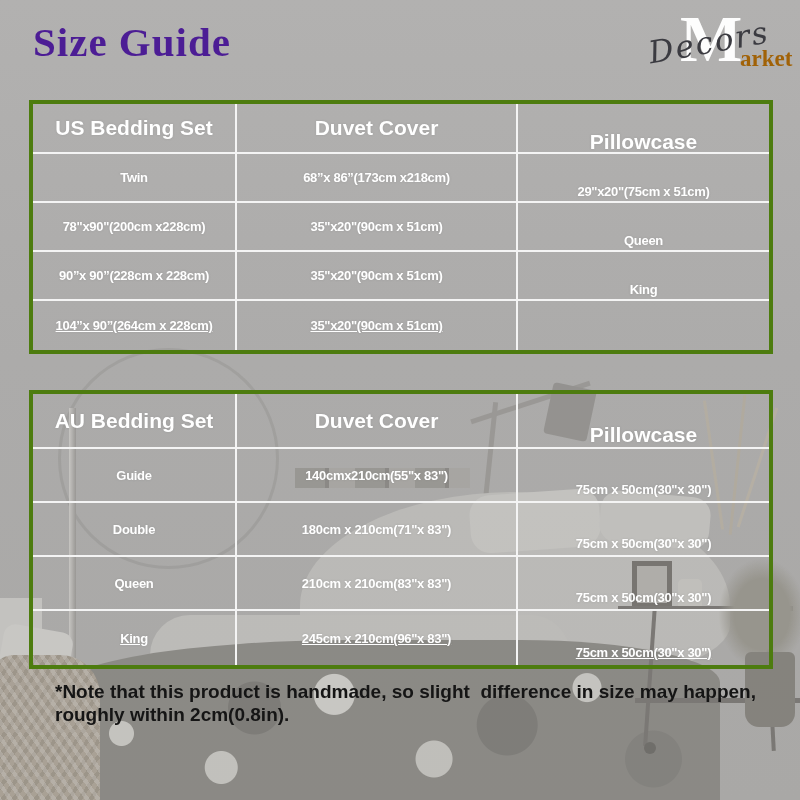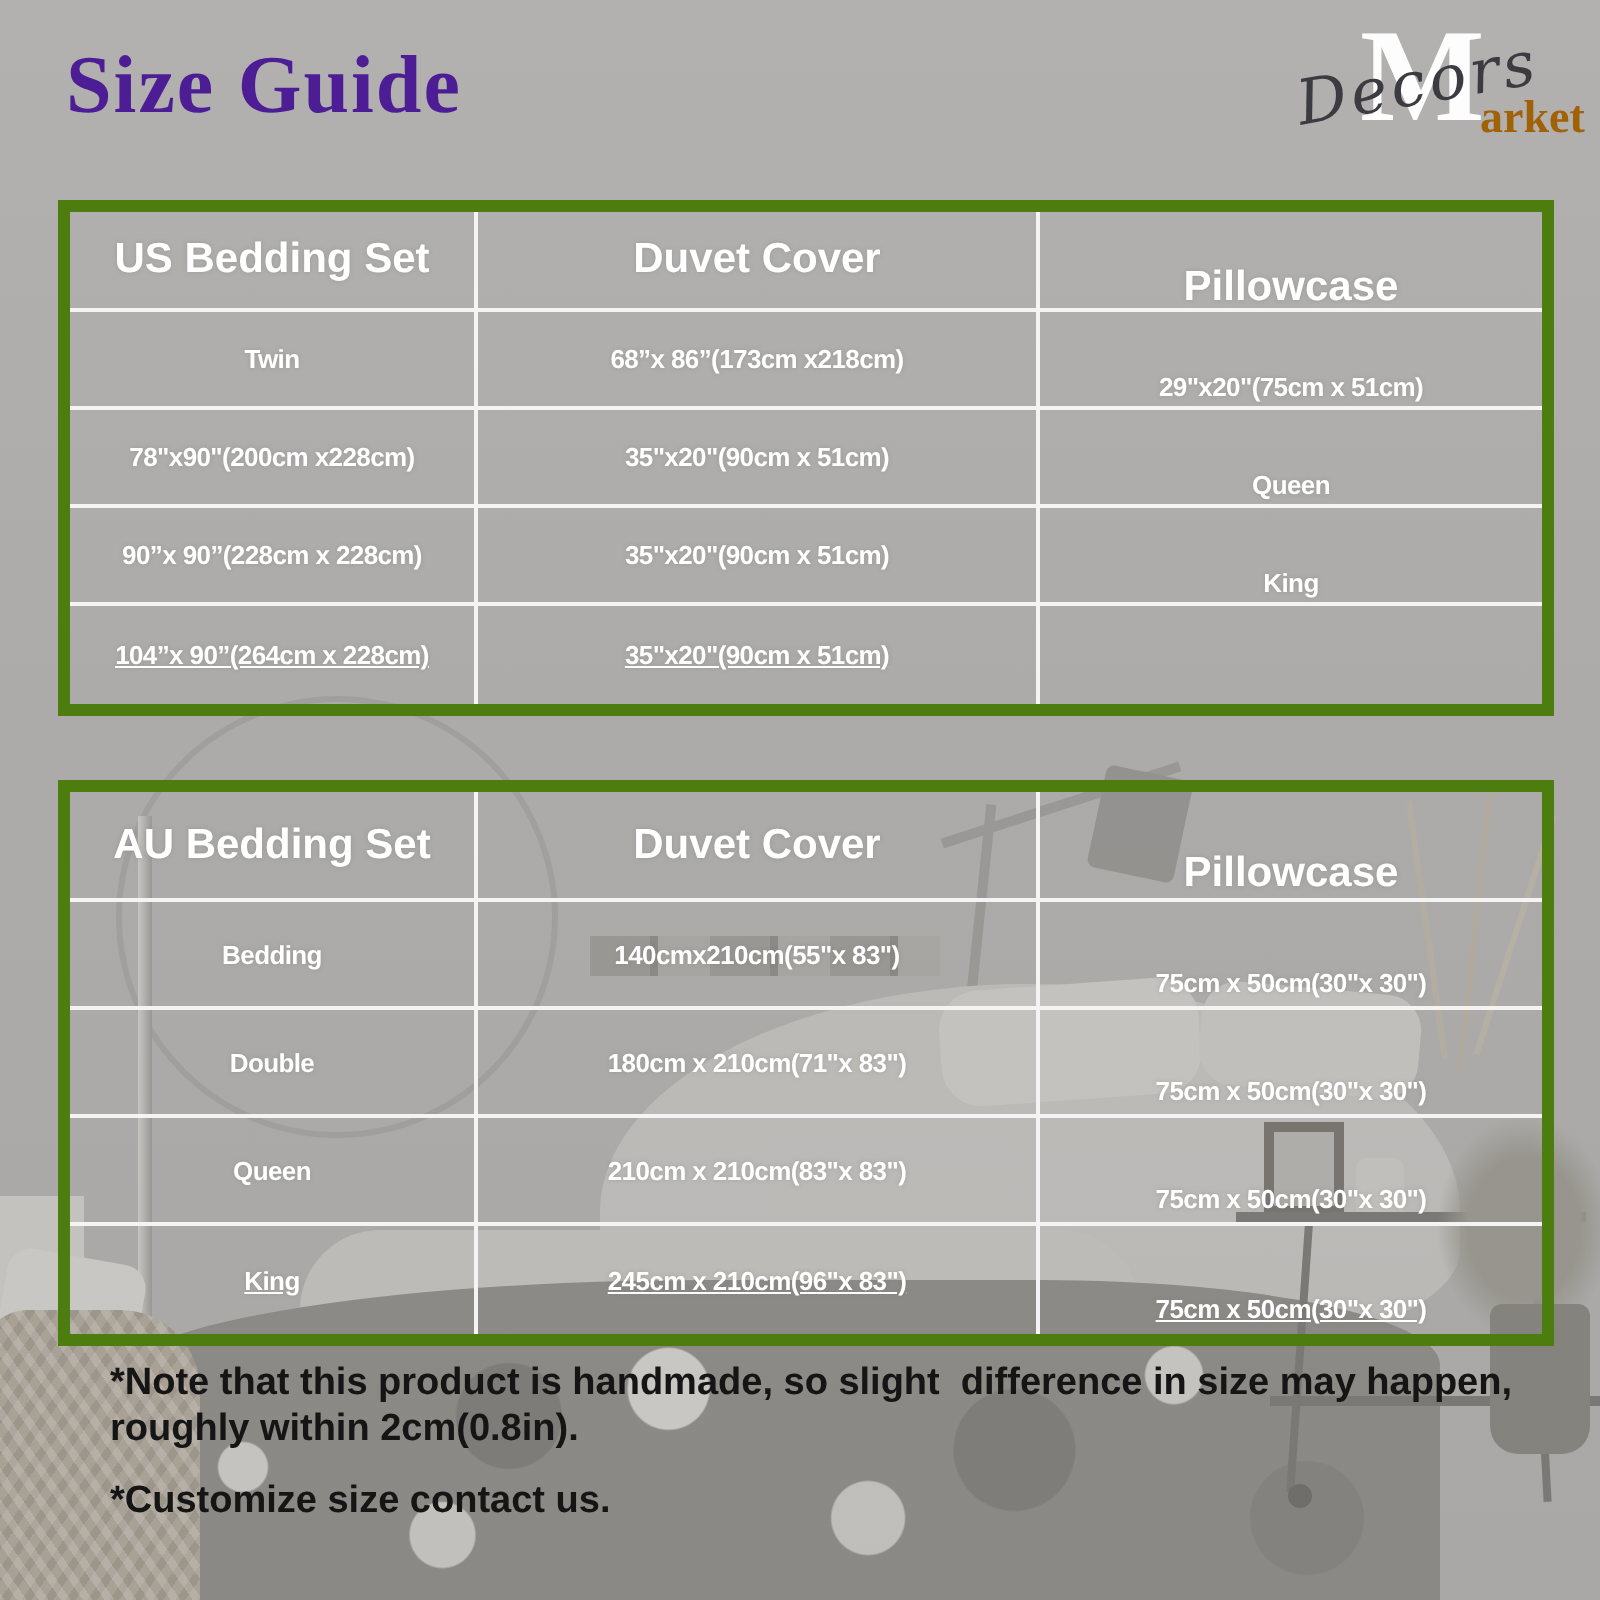--- a/index.html
+++ b/index.html
@@ -73,21 +73,21 @@
   .logo .script{
     position:absolute;left:8px;top:12px;
     font-family:"DejaVu Serif", serif;font-style:italic;
     font-size:31px;color:#3b3b41;transform:rotate(-10deg);
     letter-spacing:2px;
   }
 
   .size-table{
     position:absolute;left:29px;width:736px;
     display:grid;grid-template-columns:204fr 281fr 251fr;
-    border:6px solid #4d7c0f;color:#ffffff;
+    border:4px solid #4d7c0f;color:#ffffff;
   }
   .t-us{top:100px;grid-template-rows:50px 49px 49px 49px 49px;}
   .t-au{top:390px;grid-template-rows:55px 54px 54px 54px 54px;}
   .cell{
     display:flex;align-items:center;justify-content:center;
     border-right:2px solid #f4f4f4;border-bottom:2px solid #f4f4f4;
     font-size:13px;font-weight:bold;letter-spacing:-0.3px;
     text-shadow:0 0 2px rgba(120,120,120,.35);
     white-space:nowrap;overflow:hidden;
   }
@@ -161,34 +161,33 @@
     <div class="cell">King</div>
     <div class="cell">104”x 90”(264cm x 228cm)</div>
     <div class="cell">35"x20"(90cm x 51cm)</div>
   </div>
 
   <div class="size-table t-au">
     <div class="cell hdr">AU Bedding Set</div>
     <div class="cell hdr">Duvet Cover</div>
     <div class="cell hdr">Pillowcase</div>
 
-    <div class="cell">Bedding</div>
+    <div class="cell">Guide</div>
     <div class="cell">140cmx210cm(55"x 83")</div>
     <div class="cell">75cm x 50cm(30"x 30")</div>
 
     <div class="cell">Double</div>
     <div class="cell">180cm x 210cm(71"x 83")</div>
     <div class="cell">75cm x 50cm(30"x 30")</div>
 
     <div class="cell">Queen</div>
     <div class="cell">210cm x 210cm(83"x 83")</div>
     <div class="cell">75cm x 50cm(30"x 30")</div>
 
     <div class="cell">King</div>
     <div class="cell">245cm x 210cm(96"x 83")</div>
     <div class="cell">75cm x 50cm(30"x 30")</div>
   </div>
 
   <div class="notes">
     <p class="note">*Note that this product is handmade, so slight  difference in size may happen, roughly within 2cm(0.8in).</p>
-    <p class="note">*Customize size contact us.</p>
   </div>
 </div>
 
 </body></html>

